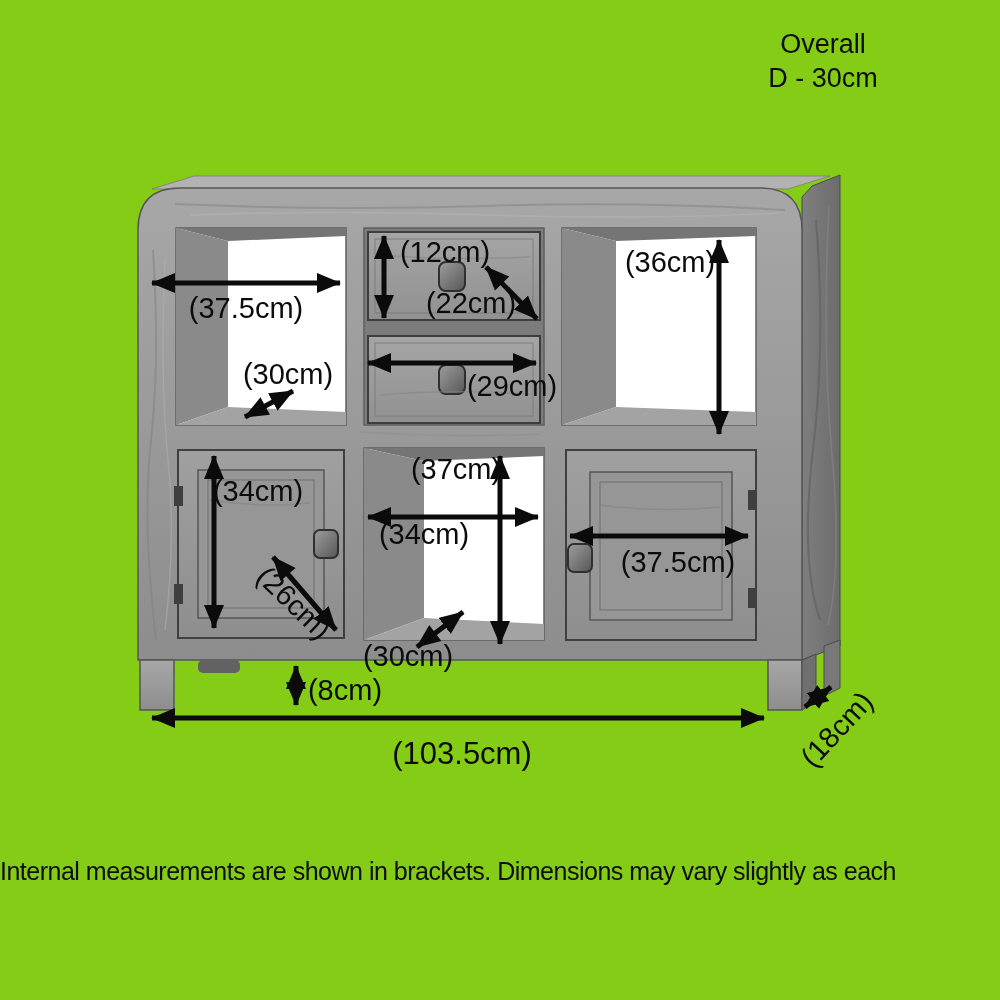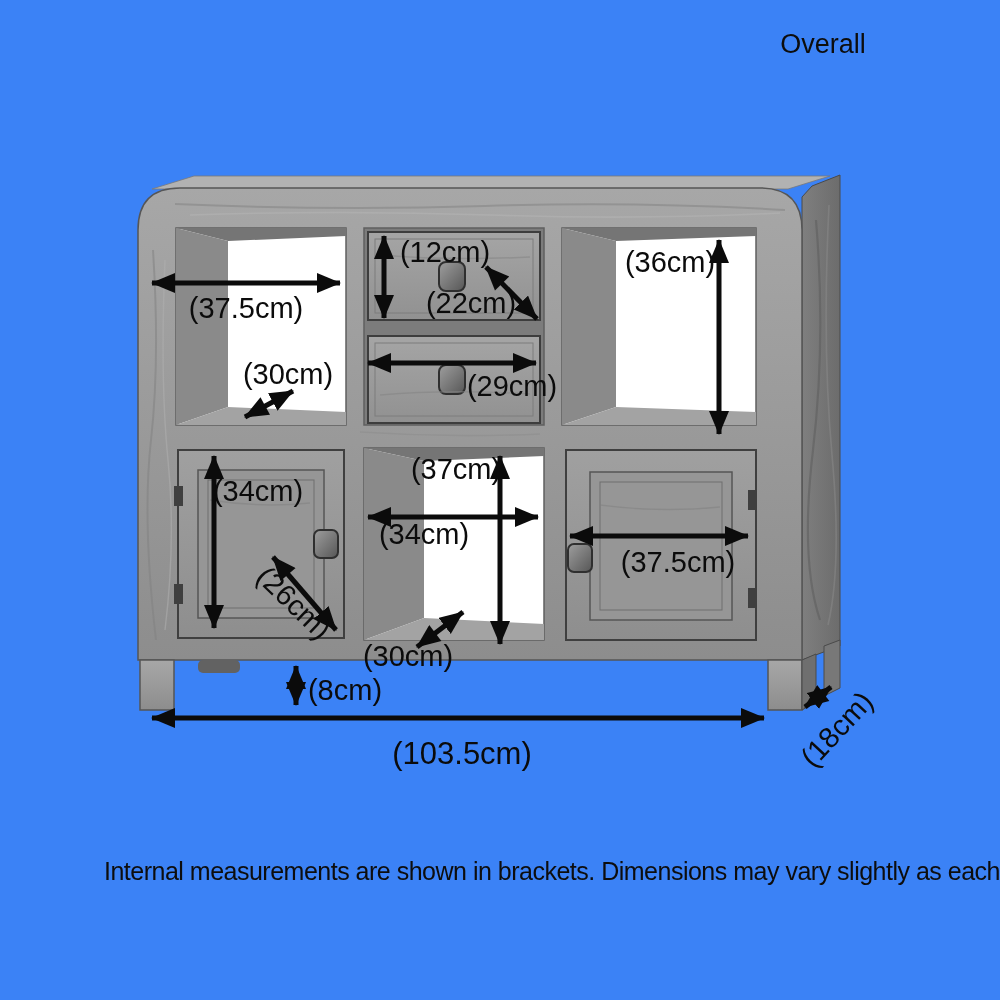--- a/index.html
+++ b/index.html
@@ -1,41 +1,42 @@
 <!DOCTYPE html>
 <html><head>
 <meta charset="utf-8">
 <style>
   html,body{margin:0;padding:0;background:#ffffff;}
   .canvas{
-    position:relative;width:1000px;height:1000px;background:#3b82f6;
+    position:relative;width:1000px;height:1000px;background:#84cc16;
     font-family:"Liberation Sans",sans-serif;color:#111;overflow:hidden;
   }
   .overall{
     position:absolute;top:27px;left:728px;width:190px;
     text-align:center;font-size:27px;line-height:34px;color:#0d0d0d;
   }
   .diagram-svg{position:absolute;top:0;left:0;}
   .footer{
     position:absolute;top:855px;left:0;width:1000px;
-    text-align:right;font-size:25px;line-height:33px;letter-spacing:-0.5px;color:#0d0d0d;
+    text-align:left;font-size:25px;line-height:33px;letter-spacing:-0.5px;color:#0d0d0d;
   }
   svg text{
     font-family:"Liberation Sans",sans-serif;
     fill:#0b0b0b;font-size:29px;
   }
   svg text.big{font-size:31px;}
 </style>
 </head>
 <body>
 
 <div class="canvas">
 
   <div class="overall">
     <div>Overall</div>
+    <div>D - 30cm</div>
   </div>
 
   <svg class="diagram-svg" width="1000" height="1000" viewBox="0 0 1000 1000">
     <defs>
       <linearGradient id="gFrame" x1="0" y1="0" x2="0" y2="1">
         <stop offset="0" stop-color="#a7a7a7"></stop>
           <stop offset="1" stop-color="#8d8d8d"></stop>
       </linearGradient>
       <linearGradient id="gSide" x1="0" y1="0" x2="1" y2="0">
         <stop offset="0" stop-color="#7f7f7f"></stop>

